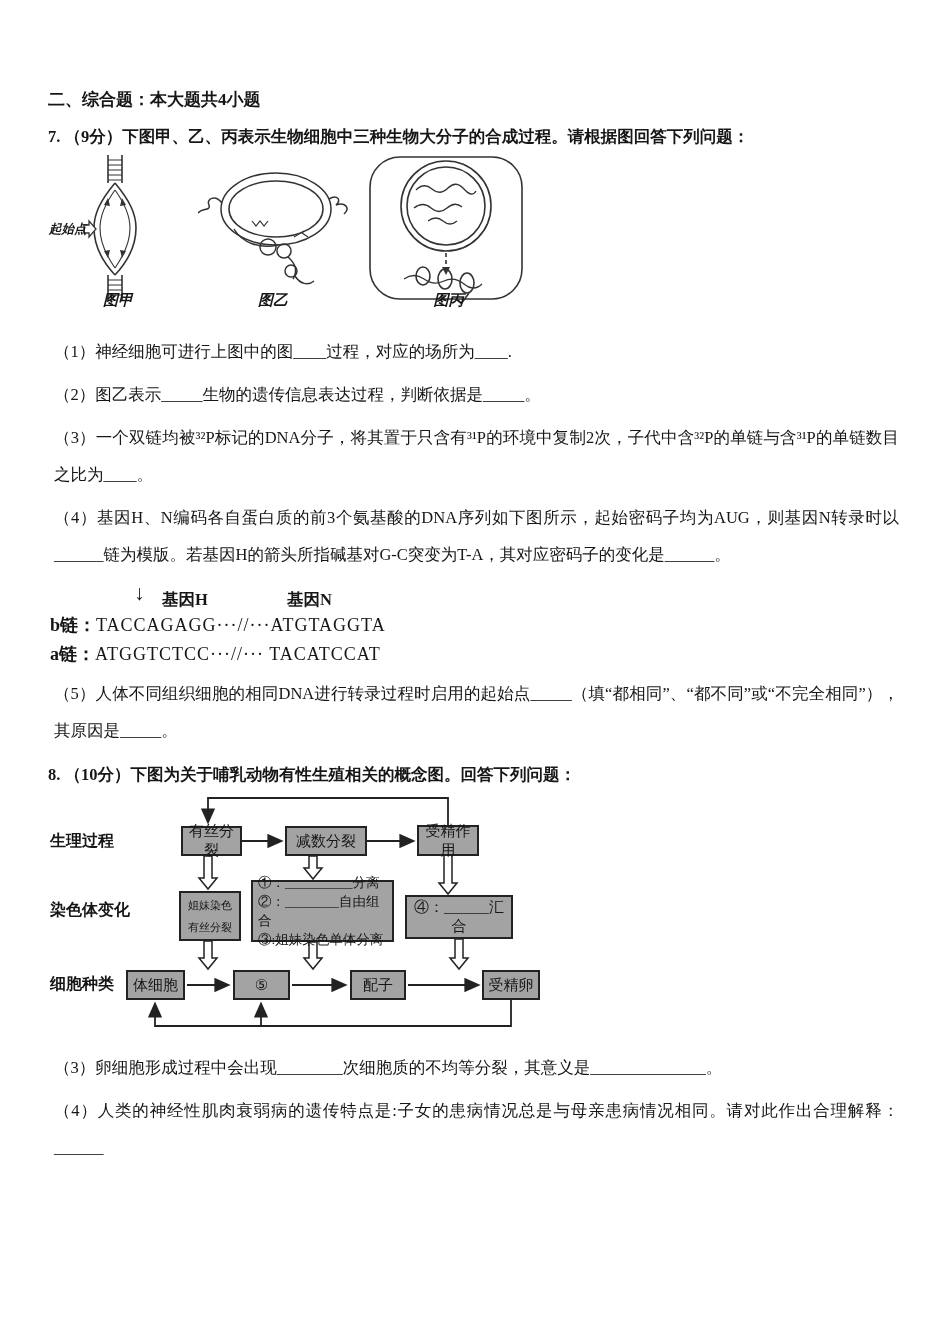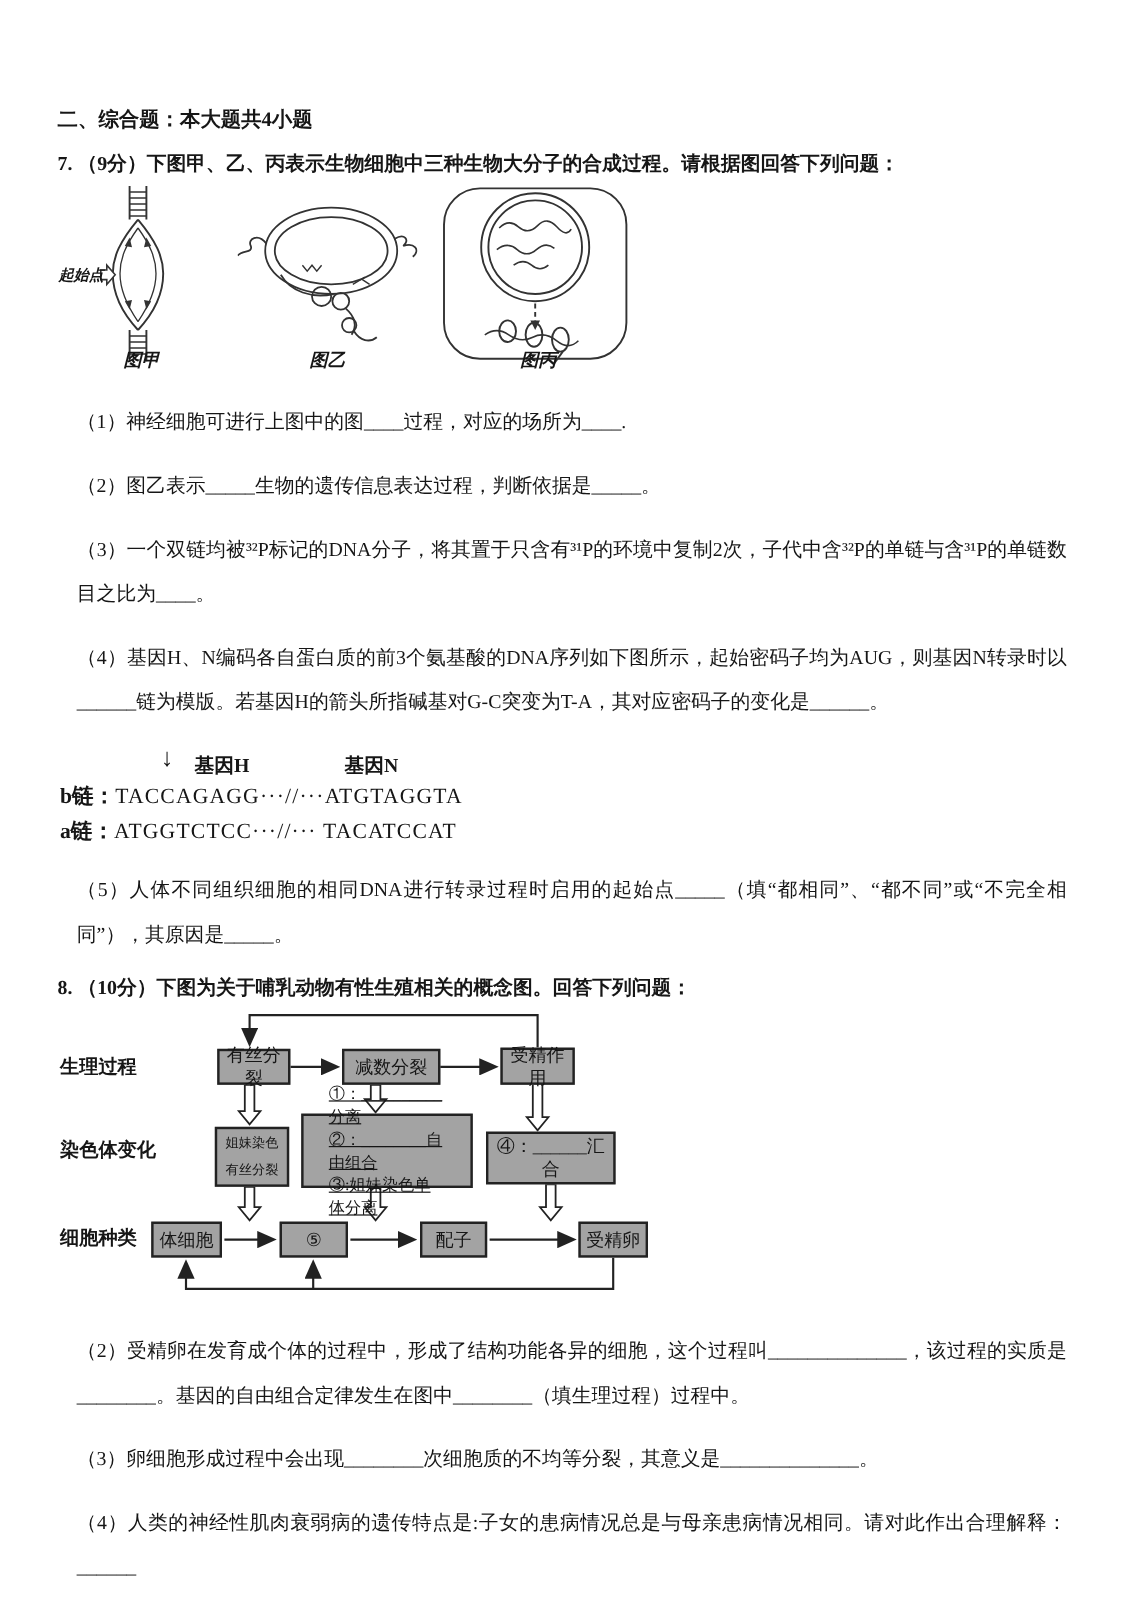--- a/index.html
+++ b/index.html
@@ -1,41 +1,41 @@
 <!DOCTYPE html>
 <html><head>
 <meta charset="utf-8">
 <style>
   html,body{margin:0;padding:0;background:#ffffff;}
   body{width:950px;height:1344px;font-family:"Liberation Serif","DejaVu Serif",serif;color:#161616;}
   .page{position:relative;width:950px;height:1344px;overflow:hidden;background:#fff;}
   .content{padding:90px 45px 0 48px;}
   .sec-header{font-size:17px;font-weight:600;line-height:20px;}
   .q-intro{font-size:16.5px;font-weight:600;line-height:20px;margin-top:17px;}
-  .q-item{font-size:16.5px;line-height:37px;text-align:justify;margin:16px;font-weight:500;}
+  .q-item{font-size:16.5px;line-height:37px;text-align:justify;margin:6px;font-weight:500;}
   
   .figrow{position:relative;height:172px;margin-top:6px;font-style:italic;}
   .figrow svg{position:absolute;}
   .fig-cap{position:absolute;top:138px;font-size:15px;font-weight:700;text-align:center;}
   .origin-text{font-size:12.5px;font-weight:600;}
   
   .gene-fig{margin:8px 0 4px 2px;font-size:18px;line-height:29px;}
   .gf-head{position:relative;height:30px;font-weight:700;font-size:16.5px;}
   .gf-arrow{position:absolute;left:84px;top:-2px;font-size:21px;font-weight:700;}
   .gf-geneh{position:absolute;left:112px;top:4px;}
   .gf-genen{position:absolute;left:237px;top:4px;}
   .gf-line{letter-spacing:1px;}
   .gf-strand-label{font-weight:700;letter-spacing:0;}
   
   .cdiagram{position:relative;height:250px;margin-top:8px;}
   .cd-arrows{position:absolute;left:0;top:0;}
   .cd-label{position:absolute;left:2px;font-size:16px;font-weight:700;}
   .cd-box{position:absolute;border:2px solid #222;background:#a3a3a3;display:flex;align-items:center;justify-content:center;font-size:15px;box-sizing:border-box;text-align:center;}
   .cd-box.multi{flex-direction:column;line-height:22px;font-size:11px;}
-  .cd-box.listbox{flex-direction:column;align-items:flex-start;justify-content:center;padding:2px 21px;font-size:13.5px;line-height:19px;text-align:left;text-decoration:underline;}
+  .cd-box.listbox{flex-direction:column;align-items:flex-start;justify-content:center;padding:2px 5px;font-size:13.5px;line-height:19px;text-align:left;}
 </style>
 </head>
 <body>
 
 <div class="page">
   <div class="content">
 
     <div class="sec-header">二、综合题：本大题共4小题</div>
     <div class="q-intro">7. （9分）下图甲、乙、丙表示生物细胞中三种生物大分子的合成过程。请根据图回答下列问题：</div>
 
@@ -165,18 +165,17 @@
         <span>③:姐妹染色单体分离</span>
       </div>
       <div class="cd-box" style="left:357px;top:102px;width:108px;height:44px">④：______汇合</div>
 
       <div class="cd-box" style="left:78px;top:177px;width:59px;height:30px">体细胞</div>
       <div class="cd-box" style="left:185px;top:177px;width:57px;height:30px">⑤</div>
       <div class="cd-box" style="left:302px;top:177px;width:56px;height:30px">配子</div>
       <div class="cd-box" style="left:434px;top:177px;width:58px;height:30px">受精卵</div>
     </div>
 
-    <p class="q-item">（2）受精卵在发育成个体的过程中，形成了结构功能各异的细胞，这个过程叫______________，该过程的实质是________。基因的自由组合定律发生在图中________（填生理过程）过程中。</p>
     <p class="q-item">（3）卵细胞形成过程中会出现________次细胞质的不均等分裂，其意义是______________。</p>
     <p class="q-item">（4）人类的神经性肌肉衰弱病的遗传特点是:子女的患病情况总是与母亲患病情况相同。请对此作出合理解释：______</p>
 
   </div>
 </div>
 
 </body></html>

